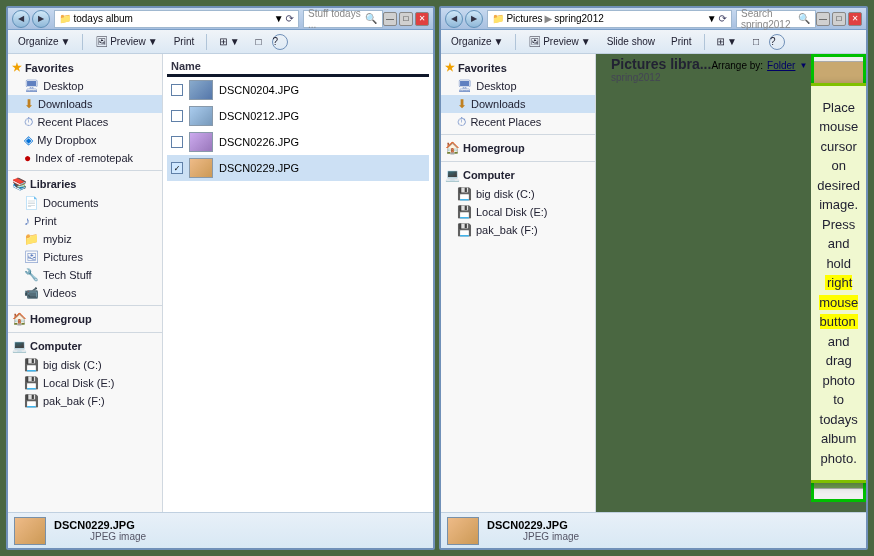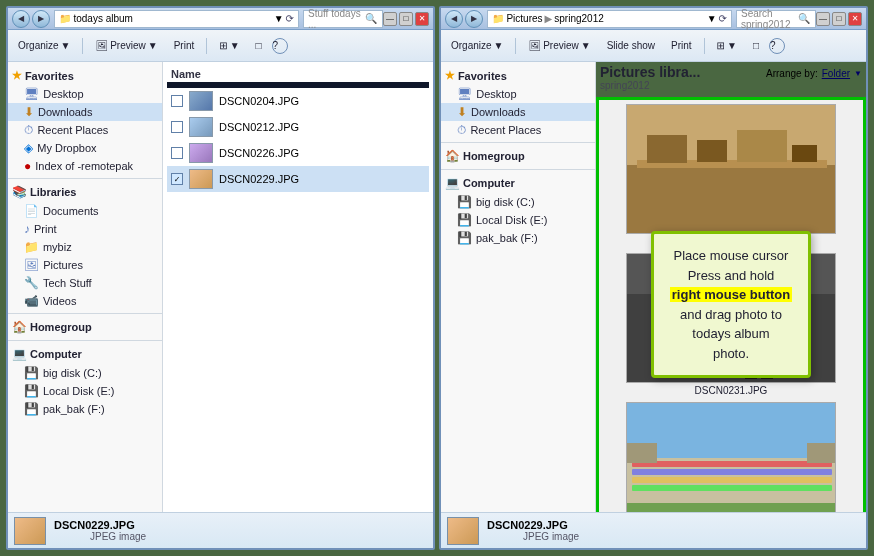--- a/index.html
+++ b/index.html
@@ -84,21 +84,21 @@
       align-items: center;
       justify-content: center;
       font-size: 8px;
       cursor: pointer;
     }
     .win-min { background: #d0d0d0; }
     .win-max { background: #d0d0d0; }
     .win-close { background: #e04040; color: #fff; }
     
     .toolbar {
-      height: 32px;
+      height: 24px;
       background: linear-gradient(to bottom, #f0f4f8, #dce8f4);
       border-bottom: 1px solid #c0d0e0;
       display: flex;
       align-items: center;
       padding: 0 4px;
       gap: 4px;
     }
     .toolbar-btn {
       height: 20px;
       padding: 0 6px;
@@ -165,21 +165,21 @@
     .icon-comp { color: #6080c0; font-size: 12px; }
     
     .file-pane {
       flex: 1;
       background: #fff;
       overflow-y: auto;
       padding: 4px;
     }
     .file-list-header {
       display: flex;
-      border-bottom: 6px solid #0f172a;
+      border-bottom: 3px solid #0f172a;
       padding: 2px 4px;
       color: #334;
       font-weight: bold;
     }
     .file-item {
       display: flex;
       align-items: center;
       padding: 3px 4px;
       gap: 6px;
       cursor: pointer;
@@ -276,21 +276,21 @@
       max-width: 200px;
       text-align: center;
       font-size: 13px;
       line-height: 1.5;
       color: #223;
       box-shadow: 2px 2px 8px rgba(0,0,0,0.3);
       position: relative;
     }
     .callout-highlight {
       background: #ffff00;
-      font-weight: bold;
+      font-weight: normal;
       padding: 0 2px;
     }
     
     ::-webkit-scrollbar { width: 12px; }
     ::-webkit-scrollbar-track { background: #f0f0f0; }
     ::-webkit-scrollbar-thumb { background: #b0c0d0; border: 1px solid #9090a0; }
     .divider-line {
       height: 1px;
       background: #d0d8e0;
       margin: 3px 0;
@@ -602,21 +602,21 @@
             <span class="icon-comp">💾</span>
             <span>Local Disk (E:)</span>
           </div>
           <div class="sidebar-item">
             <span class="icon-comp">💾</span>
             <span>pak_bak (F:)</span>
           </div>
         </div>
       </div>
 
-      <div style="flex:1;display:flex;flex-direction:column;overflow:hidden;position:relative;">
+      <div style="flex:1;display:flex;overflow:hidden;position:relative;padding-left:11px;">
         <div class="lib-header">
           <div>
             <div class="lib-title">Pictures libra...</div>
             <div class="lib-sub">spring2012</div>
           </div>
           <div style="display:flex;align-items:center;gap:4px;font-size:10px;">
             <span>Arrange by:</span>
             <span style="cursor:pointer;color:#006;text-decoration:underline;">Folder</span>
             <span style="cursor:pointer;font-size:8px;color:#006;">▼</span>
           </div>
@@ -680,20 +680,21 @@
                 </svg>
               </div>
 
             </div>
 
           </div>
 
           <div style="position:absolute;top:0;left:0;right:0;bottom:0;display:flex;align-items:center;justify-content:center;pointer-events:none;">
             <div class="callout">
               <div>Place mouse cursor</div>
+              <div>on desired image.</div>
               <div>Press and hold</div>
               <div>
                 <span class="callout-highlight">right mouse button</span>
               </div>
               <div>and drag photo to</div>
               <div>todays album</div>
               <div>photo.</div>
             </div>
           </div>
 

